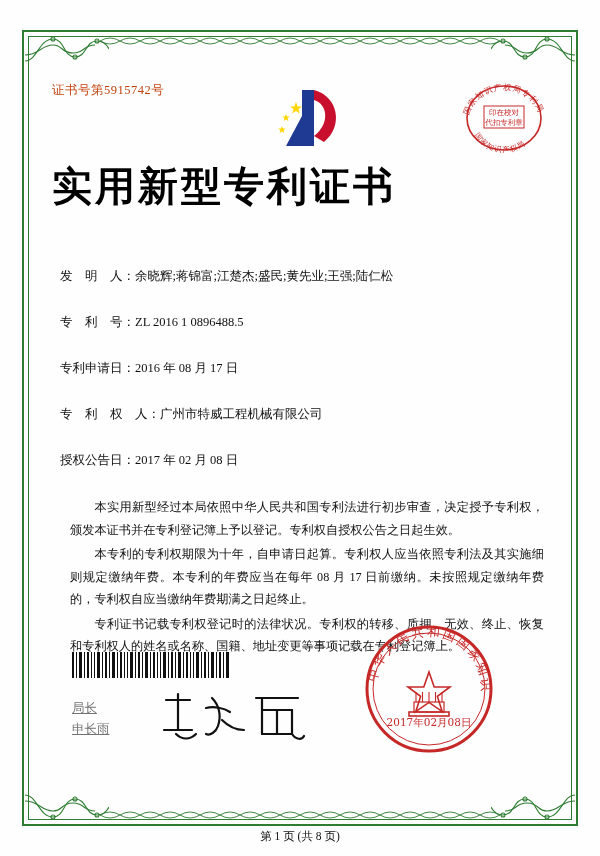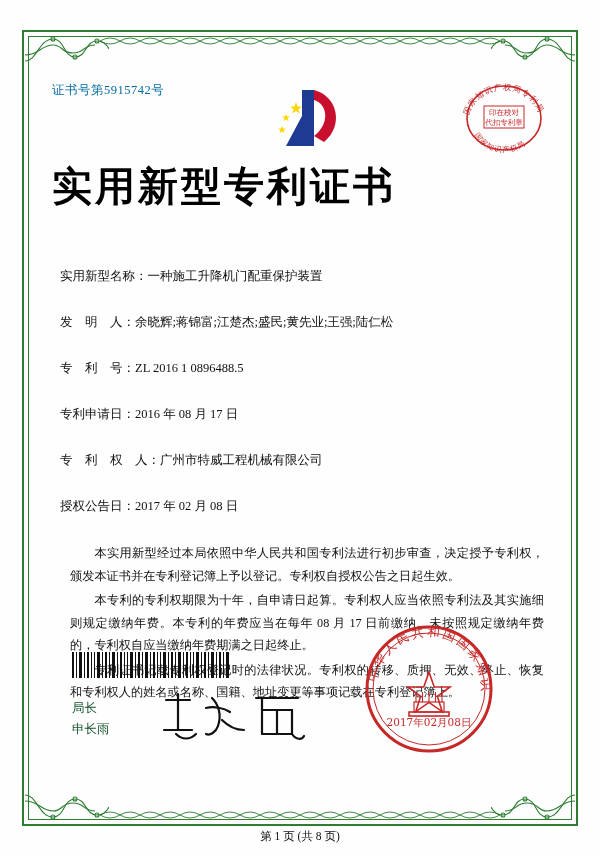--- a/index.html
+++ b/index.html
@@ -71,21 +71,21 @@
     position: absolute;
     left: 52px;
     right: 52px;
     top: 60px;
     bottom: 60px;
   }
 
   .cert-number {
     font-size: 12.5px;
     letter-spacing: 0.5px;
-    color: #0369a1;
+    color: #c2410c;
     margin-top: 22px;
   }
 
   .logo-wrap {
     position: absolute;
     left: 50%;
     transform: translateX(-50%);
     top: 26px;
     width: 120px;
     height: 84px;
@@ -148,21 +148,21 @@
     height: 26px;
   }
 
   .signature-block {
     position: absolute;
     left: 20px;
     bottom: 56px;
     font-size: 12.5px;
     line-height: 1.7;
   }
-  .sig-line { color: #14532d; }
+  .sig-line { color: #737373; text-decoration: underline; }
 
   .handwriting {
     position: absolute;
     left: 104px;
     bottom: 52px;
     width: 150px;
     height: 54px;
   }
 
   .stamp-bottom {
@@ -285,23 +285,20 @@
         </text>
         <rect x="28" y="28" width="40" height="22" fill="none" stroke="#c62828" stroke-width="1"></rect>
         <text x="48" y="37" font-size="7.5" fill="#c62828" text-anchor="middle" font-family="'DejaVu Serif', serif">印在校对</text>
         <text x="48" y="47" font-size="7.5" fill="#c62828" text-anchor="middle" font-family="'DejaVu Serif', serif">代扣专利章</text>
       </svg>
     </div>
 
     <div class="title">实用新型专利证书</div>
 
     <div class="fields">
-      <div class="field-row">
-        <span class="field-label">实用新型名称：</span><span class="field-value">一种施工升降机门配重保护装置</span>
-      </div>
       <div class="field-row">
         <span class="field-label">发　明　人：</span><span class="field-value">余晓辉;蒋锦富;江楚杰;盛民;黄先业;王强;陆仁松</span>
       </div>
       <div class="field-row">
         <span class="field-label">专　利　号：</span><span class="field-value">ZL 2016 1 0896488.5</span>
       </div>
       <div class="field-row">
         <span class="field-label">专利申请日：</span><span class="field-value">2016 年 08 月 17 日</span>
       </div>
       <div class="field-row">

